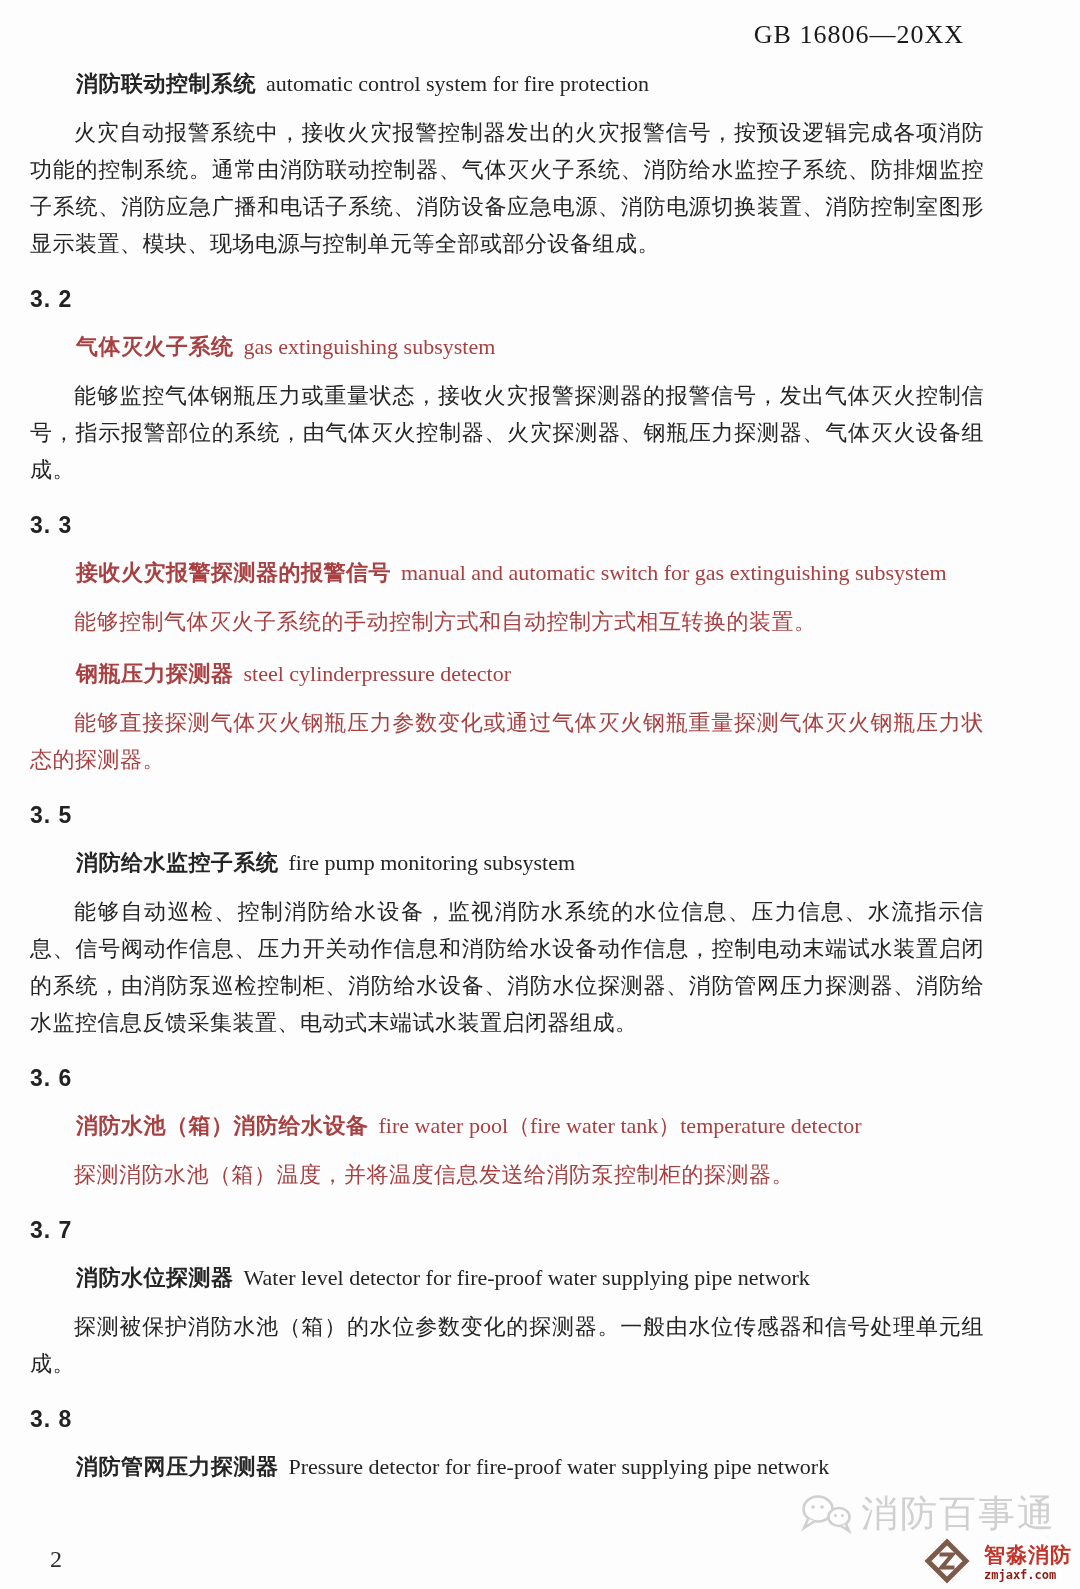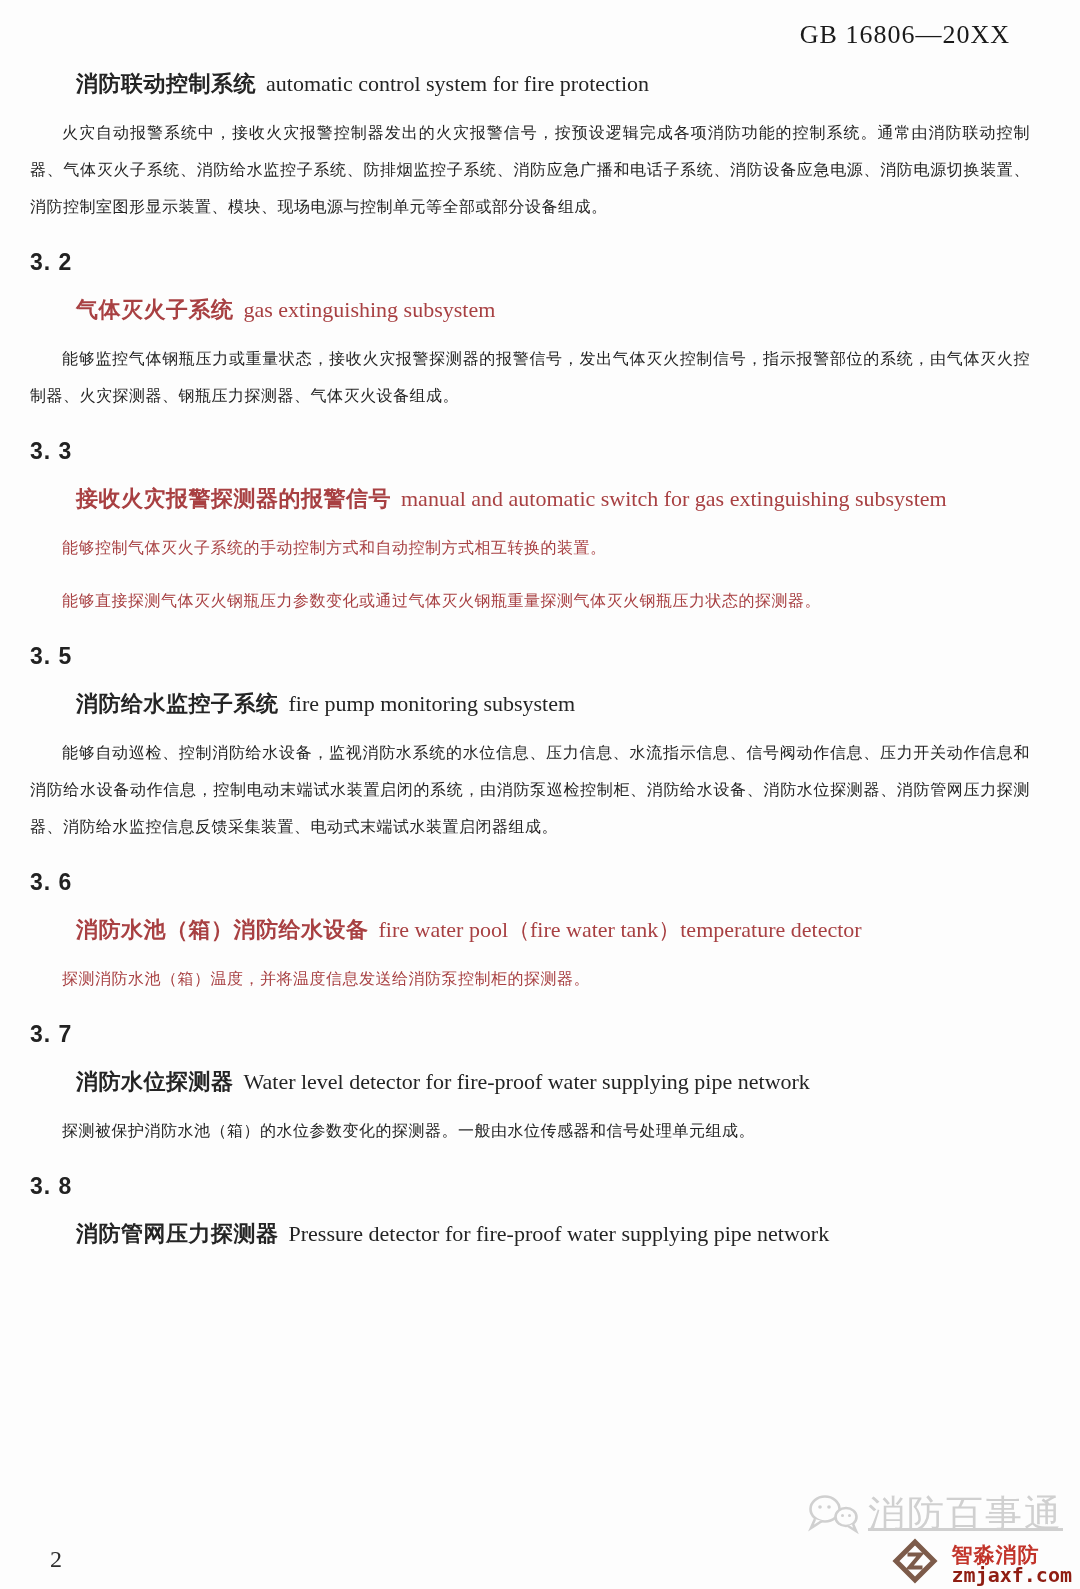--- a/index.html
+++ b/index.html
@@ -12,21 +12,21 @@
   }
   * { box-sizing: border-box; }
   html, body { margin: 0; padding: 0; }
   body {
     width: 1080px; height: 1589px;
     position: relative; overflow: hidden;
     background: #fdfdfd;
     color: var(--ink);
     font-family: "Liberation Serif", "DejaVu Serif", serif;
   }
-  .page { padding: 20px 50px 0 30px; }
+  .page { padding: 20px 96px 0 30px; }
   .doc-code {
     text-align: right;
     padding-right: 20px;
     font-size: 26px;
     letter-spacing: 1px;
     color: #1a1a1a;
   }
   .sec-num {
     margin-top: 24px;
     font-size: 23px;
@@ -37,62 +37,61 @@
   }
   .term {
     margin: 20px 0 0 46px;
     font-size: 22px;
     line-height: 28px;
   }
   .term .cn { font-weight: 700; letter-spacing: 0.5px; }
   .term .en { margin-left: 10px; }
   .body-para {
     margin: 16px 0 0 0;
-    font-size: 16px;
+    font-size: 22px;
     line-height: 37px;
     text-indent: 2em;
     text-align: justify;
     letter-spacing: 0.5px;
   }
   .red { color: var(--red); }
   .page-num {
     position: absolute;
     left: 50px; bottom: 16px;
     font-size: 24px;
     color: #2e2e2e;
   }
   .watermark {
     position: absolute;
-    right: 17px; bottom: 50px;
+    right: 24px; bottom: 50px;
     display: flex; align-items: center; gap: 6px;
     color: var(--wm);
     font-size: 37px;
     letter-spacing: 2px;
     white-space: nowrap;
-    text-decoration: underline;
   }
   .watermark svg { display: block; }
   .logo {
     position: absolute;
     right: 8px; bottom: 5px;
     display: flex; align-items: flex-end; gap: 14px;
   }
   .logo svg { display: block; color: var(--logo-brown); }
   .logo-name {
     color: var(--logo-red);
     font-weight: 700;
     font-size: 21px;
     line-height: 23px;
     letter-spacing: 1px;
     font-family: "Liberation Sans", "DejaVu Sans", sans-serif;
   }
   .logo-domain {
     color: var(--logo-domain);
     font-weight: 700;
-    font-size: 20px;
+    font-size: 12px;
     line-height: 18px;
     font-family: "DejaVu Sans Mono", "Liberation Mono", monospace;
   }
 </style>
 </head>
 <body>
 
 <div class="page">
   <div class="doc-code">GB 16806—20XX</div>
   <main class="definitions">
@@ -119,20 +118,23 @@
     <div class="sec-num">3. 3</div>
     <div class="term red">
       <span class="cn">接收火灾报警探测器的报警信号</span><span class="en">manual and automatic switch for gas extinguishing subsystem</span>
     </div>
     <div>
           <p class="body-para red">能够控制气体灭火子系统的手动控制方式和自动控制方式相互转换的装置。</p>
         </div>
   </section>
 
   <section class="definition">
+    <div class="term red">
+      <span class="cn">钢瓶压力探测器</span><span class="en">steel cylinderpressure detector</span>
+    </div>
     <div>
           <p class="body-para red">能够直接探测气体灭火钢瓶压力参数变化或通过气体灭火钢瓶重量探测气体灭火钢瓶压力状态的探测器。</p>
         </div>
   </section>
 
   <section class="definition">
     <div class="sec-num">3. 5</div>
     <div class="term">
       <span class="cn">消防给水监控子系统</span><span class="en">fire pump monitoring subsystem</span>
     </div>

